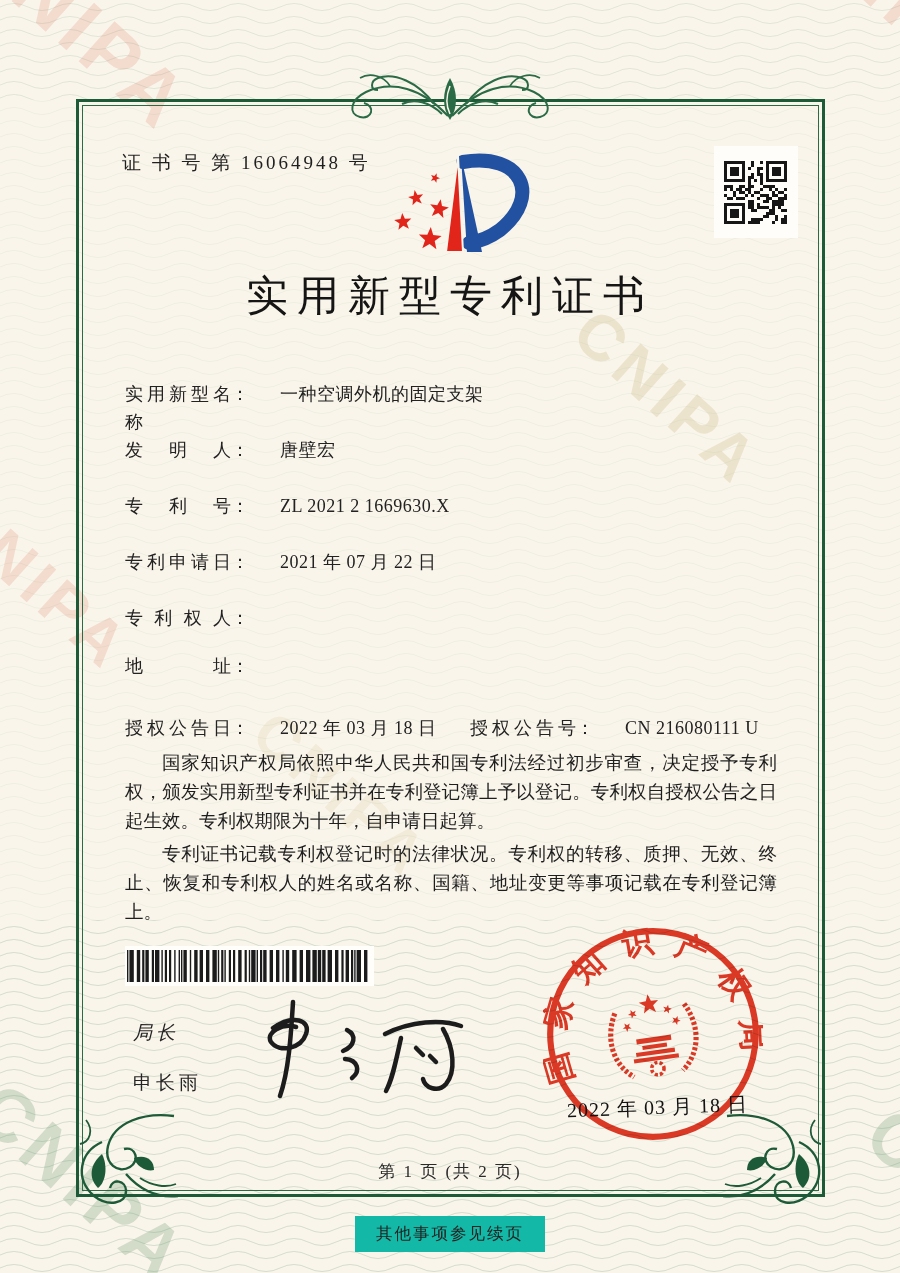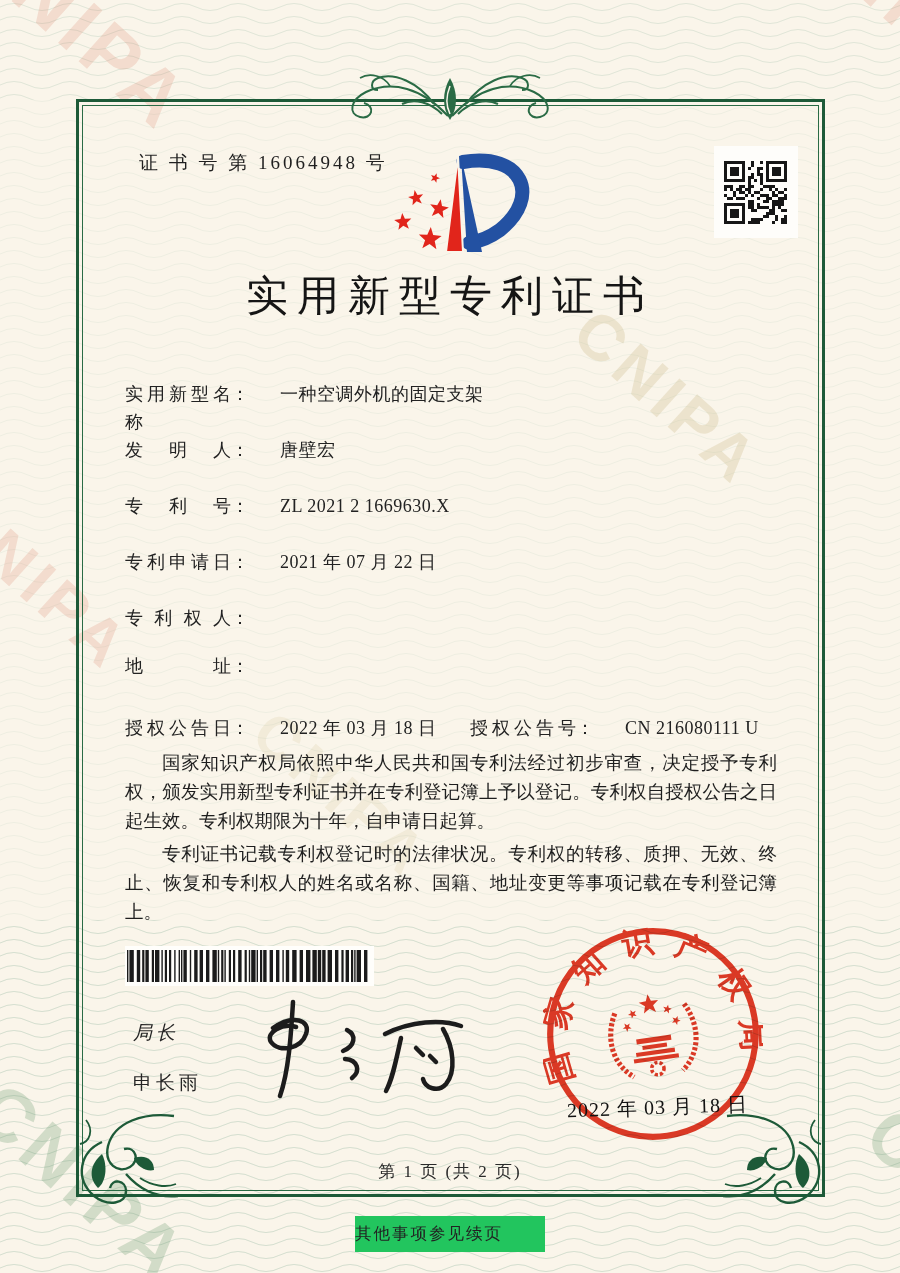--- a/index.html
+++ b/index.html
@@ -9,21 +9,21 @@
   .wm{position:absolute;z-index:1;font-family:"Liberation Sans","DejaVu Sans",sans-serif;
       font-weight:bold;letter-spacing:6px;transform:rotate(42deg);white-space:nowrap;user-select:none;}
   .wm-pink{color:rgba(217,120,96,0.20);}
   .wm-beige{color:rgba(196,174,120,0.25);}
   .wm-green{color:rgba(106,156,110,0.28);}
   .frame{position:absolute;left:76px;top:99px;width:743px;height:1092px;
          border:3px solid #1d5a38;z-index:2;}
   .frame-inner{position:absolute;left:3px;top:3px;right:3px;bottom:3px;border:1px solid #2a6b45;}
   .orn{position:absolute;z-index:3;}
   .content{position:absolute;left:0;top:0;width:900px;height:1273px;z-index:4;color:#242424;}
-  .cert-no{position:absolute;left:122px;top:150px;font-size:19px;letter-spacing:3px;color:#1f1f1f;margin-left:17px;}
+  .cert-no{position:absolute;left:122px;top:150px;font-size:19px;letter-spacing:3px;color:#1f1f1f;}
   .logo{position:absolute;left:372px;top:146px;}
   .qrbox{position:absolute;left:714px;top:146px;width:84px;height:92px;background:#fefdfa;}
   .qrbox svg{position:absolute;left:10px;top:15px;}
   .title{position:absolute;left:0;top:268px;width:900px;text-align:center;font-size:42px;
          font-weight:normal;letter-spacing:9px;color:#151515;}
   .frow{position:absolute;display:flex;font-size:18px;line-height:28px;color:#222;}
   .flabel{flex:none;display:inline-block;width:106px;text-align:justify;text-align-last:justify;}
   .fcolon{flex:none;margin-right:8px;}
   .fvalue{flex:1;letter-spacing:0.5px;margin-left:23px;}
   .body-text{position:absolute;left:125px;top:750px;width:652px;font-size:18.5px;
@@ -32,22 +32,22 @@
   .barcode{position:absolute;left:125px;top:946px;width:249px;height:40px;background:#fffefb;}
   .sig-title{position:absolute;left:133px;top:1020px;font-size:19px;letter-spacing:4px;font-style:italic;}
   .sig-name{position:absolute;left:133px;top:1070px;font-size:19px;letter-spacing:4px;}
   .sig-script{position:absolute;left:235px;top:996px;}
   .seal{position:absolute;left:543px;top:924px;width:220px;height:220px;z-index:5;
         mix-blend-mode:multiply;opacity:0.93;}
   .seal-date{position:absolute;left:550px;top:1094px;width:215px;text-align:center;
              font-size:20px;letter-spacing:1px;color:#121212;z-index:6;transform:rotate(-2deg);}
   .page-info{position:absolute;left:0;top:1160px;width:900px;text-align:center;
              font-size:17px;letter-spacing:2px;color:#2a2a2a;}
-  .cont-note{position:absolute;left:355px;top:1216px;width:190px;padding:7px 0;background:#22c55e;
-             font-size:16.5px;letter-spacing:2px;color:#222;z-index:5;}
+  .cont-note{position:absolute;left:355px;top:1216px;width:190px;padding:7px 0;background:#14b8a6;
+             text-align:center;font-size:16.5px;letter-spacing:2px;color:#222;z-index:5;}
 </style>
 </head>
 <body>
 
 <div class="page">
 
   <svg class="wavebg" width="900" height="1273">
     <defs>
       <pattern id="waves" width="56" height="13" patternUnits="userSpaceOnUse">
         <path d="M0 7 Q 14 0 28 7 T 56 7" fill="none" stroke="#c2d2c2" stroke-width="1"></path>

